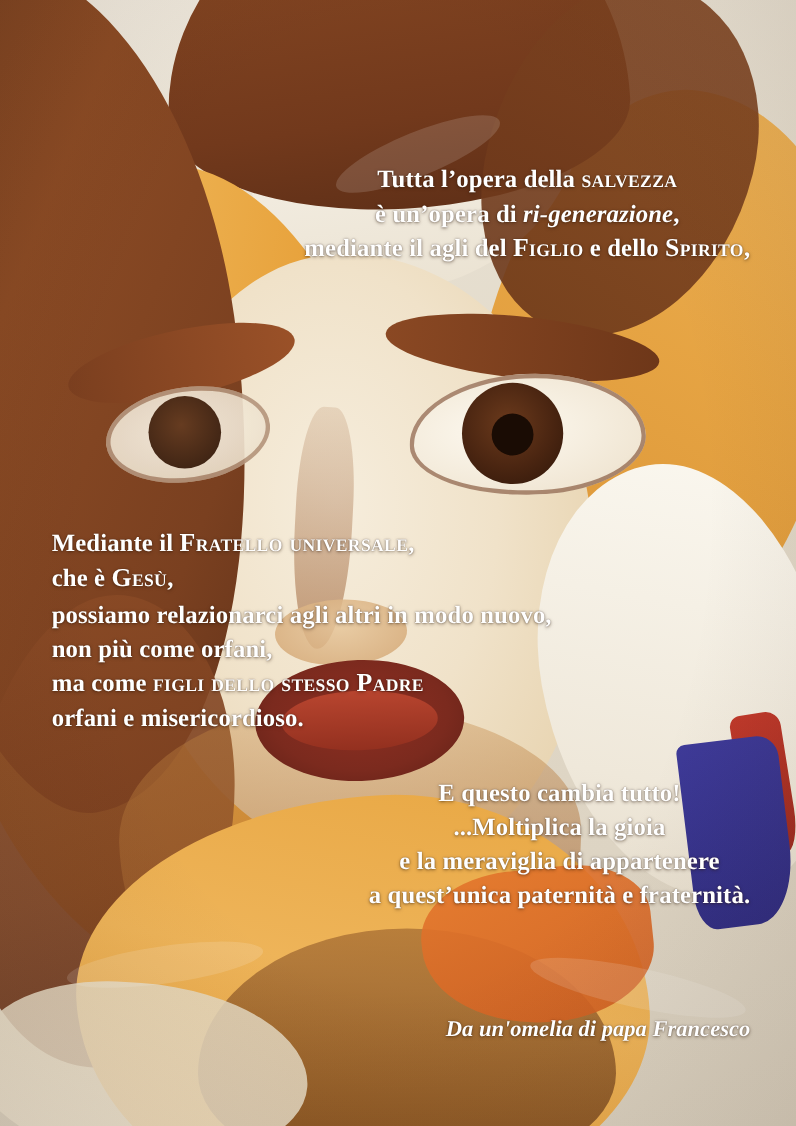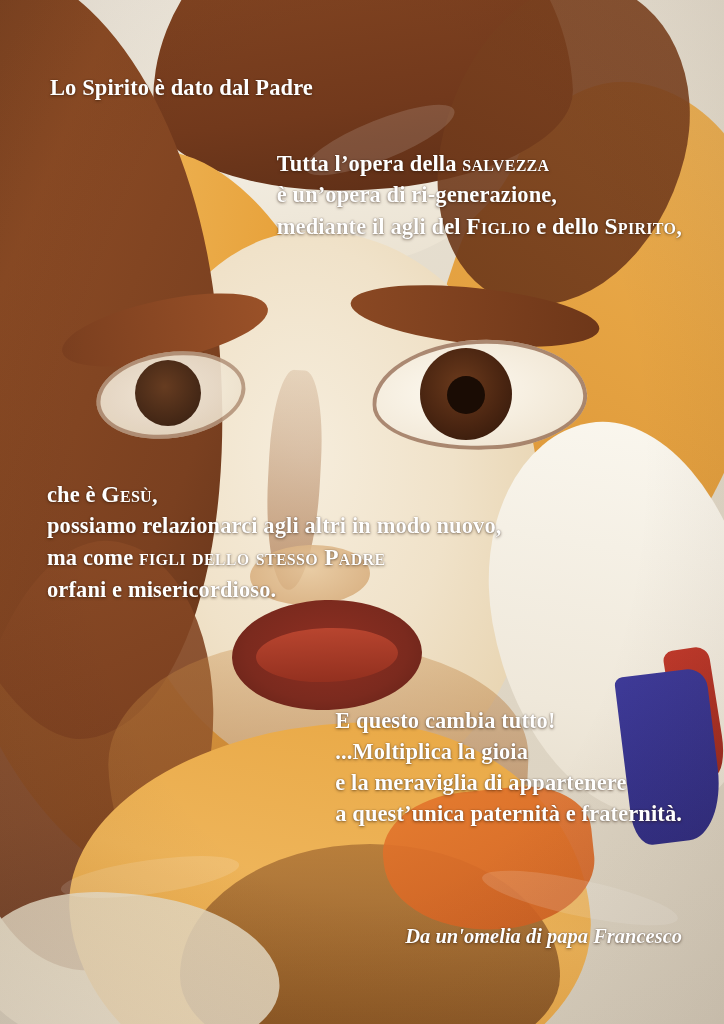--- a/index.html
+++ b/index.html
@@ -269,23 +269,23 @@
     text-shadow: 0 1px 3px rgba(40,20,5,.55), 0 0 1px rgba(40,20,5,.5);
   }
   .block { position: absolute; }
   .line {
     font-size: 22.5px;
     line-height: 1.38;
     font-weight: 700;
     white-space: nowrap;
     letter-spacing: .1px;
   }
-  .line.right { text-align: left; }
+  .line.right { text-align: center; }
   .sc { font-variant: small-caps; font-size: 23.5px; letter-spacing: .3px; }
-  .ital { }
+  .ital { font-style: italic; }
 
   #block-1 { left: 50px; top: 72px; }
   #block-2 { right: 42px; top: 147px; text-align: right; }
   #block-3 { left: 47px; top: 478px; }
   #block-4 { right: 42px; top: 705px; text-align: right; }
   #signature {
     right: 42px; top: 925px;
     font-style: italic;
     font-weight: 700;
     font-size: 20.5px;
@@ -327,30 +327,31 @@
     <div class="accent-orange"></div>
     <div class="accent-bottom-cream"></div>
     <div class="brush-streak" style="left:300px;top:120px;width:160px;height:40px;transform:rotate(-22deg);"></div>
     <div class="brush-streak" style="left:480px;top:880px;width:200px;height:36px;transform:rotate(12deg);"></div>
     <div class="brush-streak" style="left:60px;top:860px;width:180px;height:34px;transform:rotate(-8deg);"></div>
     <div class="vignette"></div>
   </div>
 
   <div class="text-layer">
     <div class="block" id="block-1">
-        <div class="line"><span>Lo Spirito è dato dal Padre</span></div>
       </div>
     <div class="block" id="block-2">
         <div class="line right"><span>Tutta l’opera della </span><span class="sc">salvezza</span></div>
         <div class="line right"><span>è un’opera di </span><span class="ital">ri-generazione</span><span>,</span></div>
         <div class="line right"><span>mediante il agli del </span><span class="sc">Figlio</span><span> e dello </span><span class="sc">Spirito</span><span>,</span></div>
       </div>
     <div class="block" id="block-3">
+        <div class="line"><span>Mediante il </span><span class="sc">Fratello universale</span><span>,</span></div>
         <div class="line"><span>che è </span><span class="sc">Gesù</span><span>,</span></div>
         <div class="line"><span>possiamo relazionarci agli altri in modo nuovo,</span></div>
+        <div class="line"><span>non più come orfani,</span></div>
         <div class="line"><span>ma come </span><span class="sc">figli dello stesso Padre</span></div>
         <div class="line"><span>orfani e misericordioso.</span></div>
       </div>
     <div class="block" id="block-4">
         <div class="line right"><span>E questo cambia tutto!</span></div>
         <div class="line right"><span>...Moltiplica la gioia</span></div>
         <div class="line right"><span>e la meraviglia di appartenere</span></div>
         <div class="line right"><span>a quest’unica paternità e fraternità.</span></div>
       </div>
     <div class="block" id="signature">Da un'omelia di papa Francesco</div>

